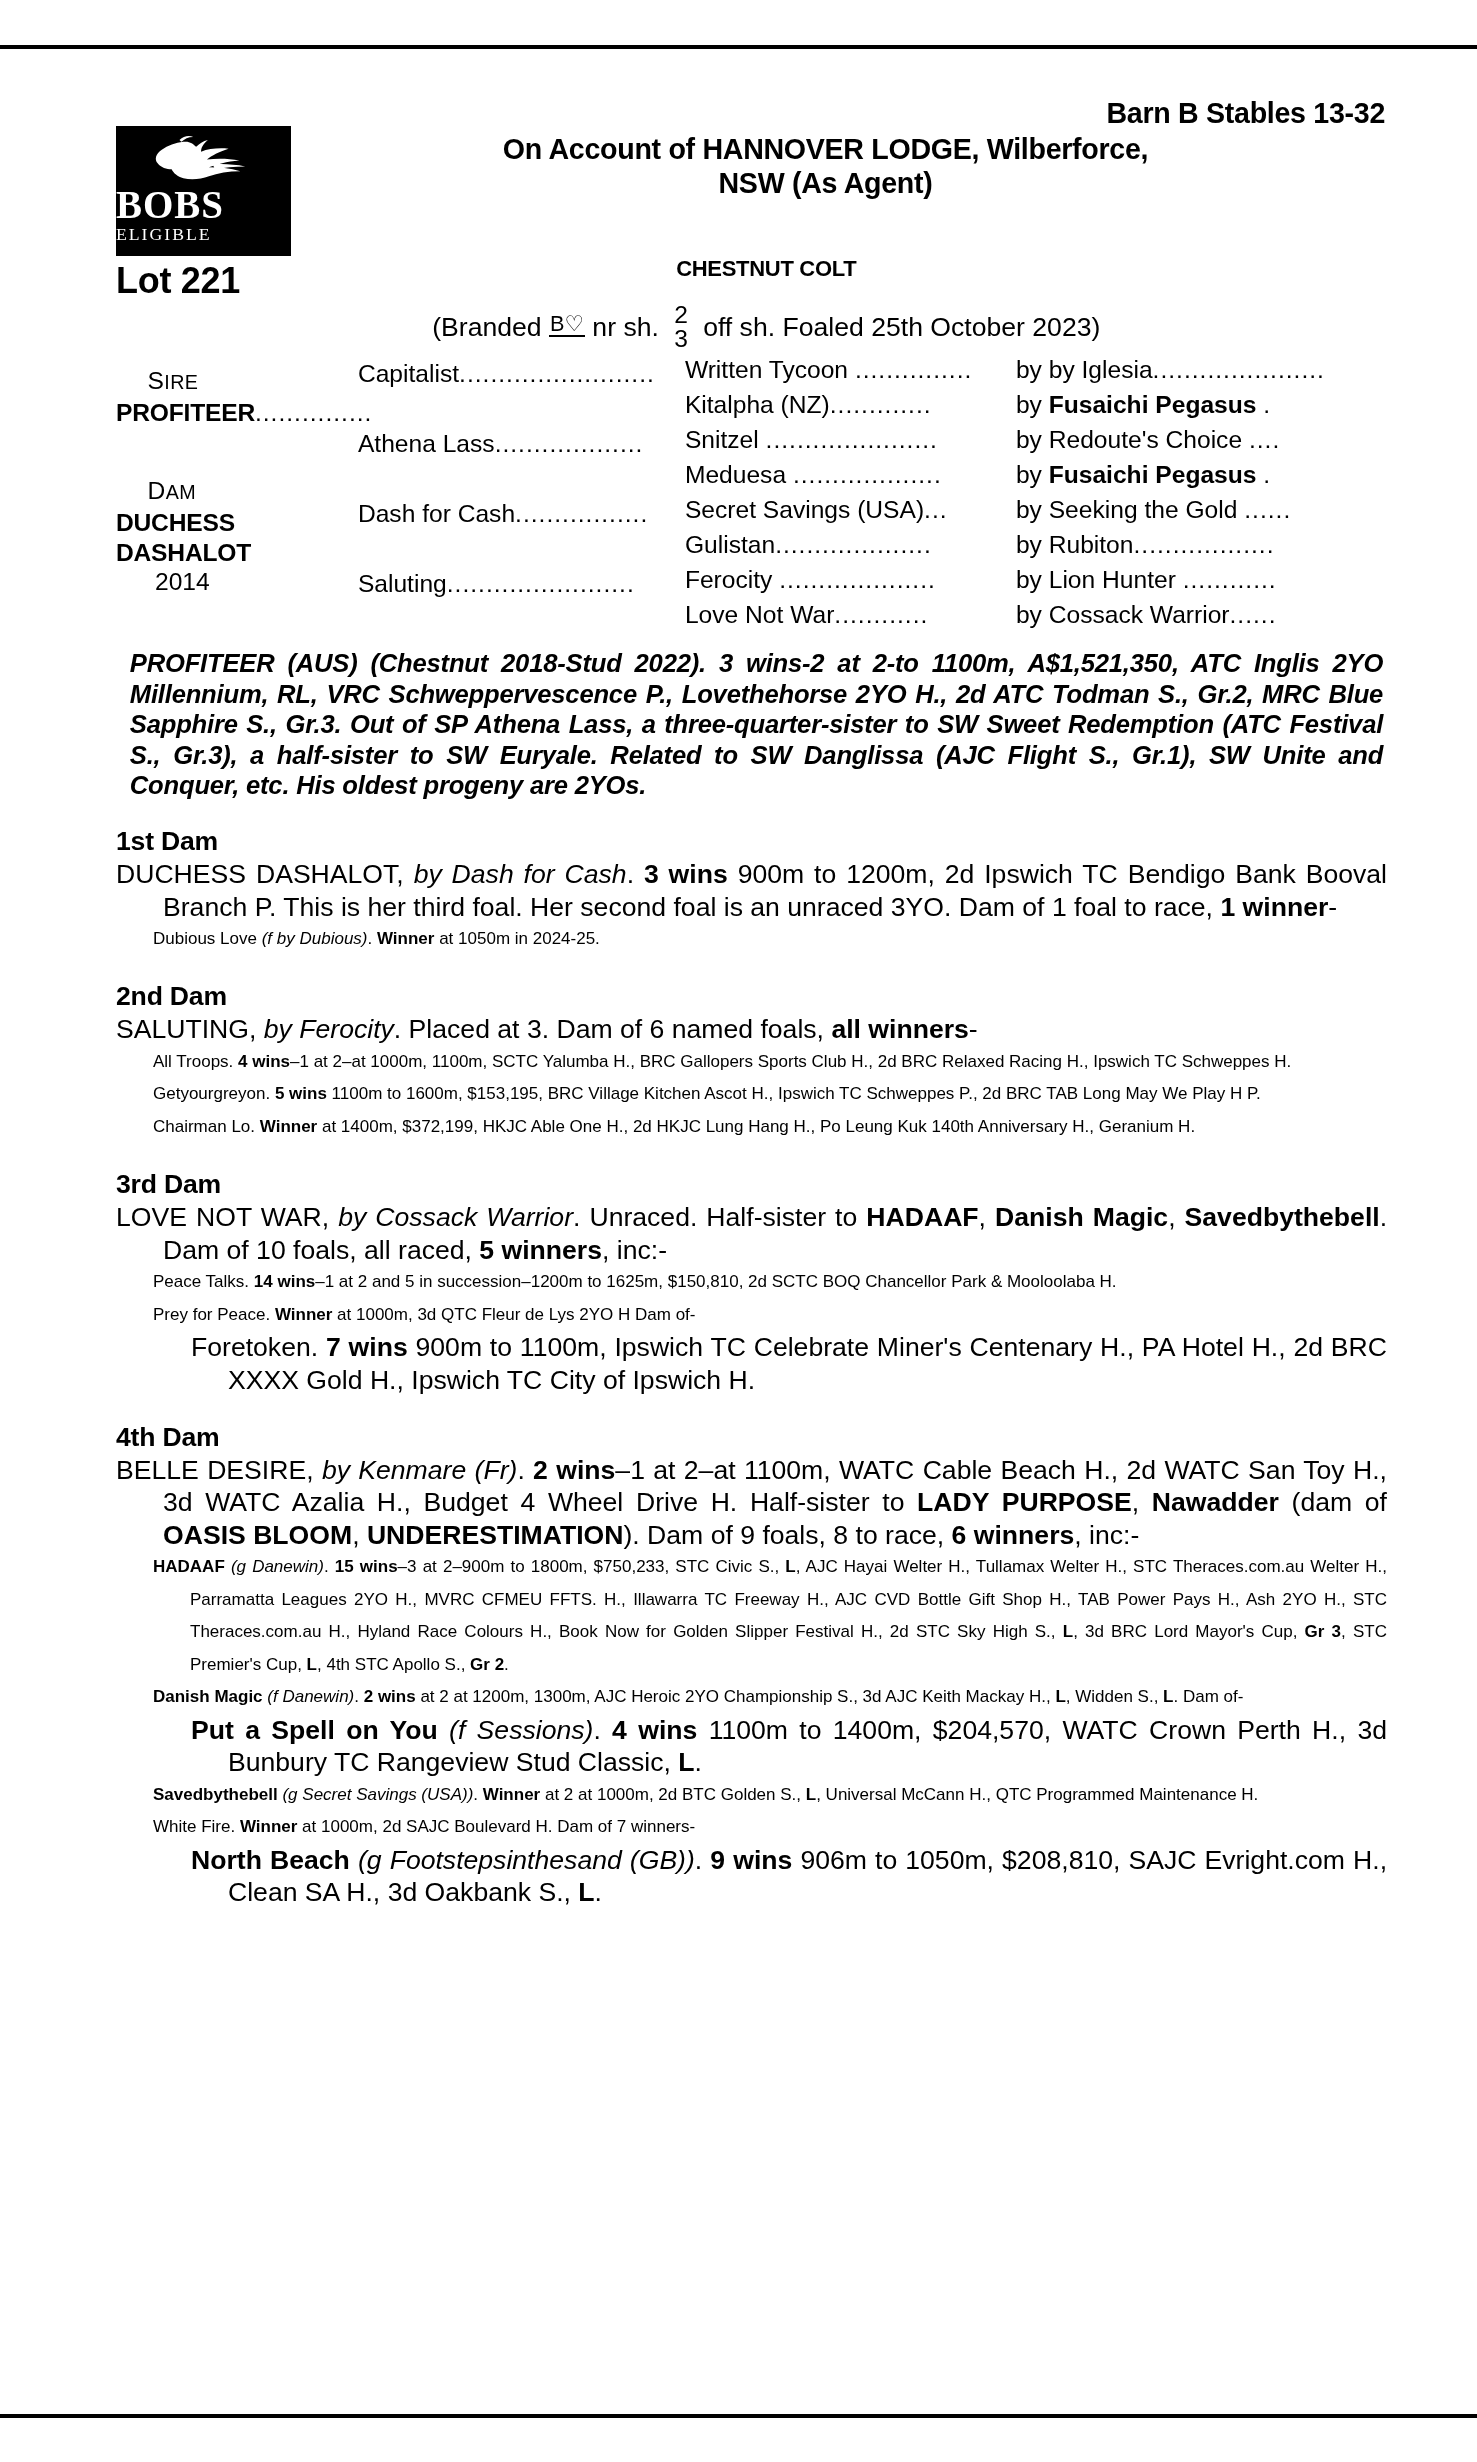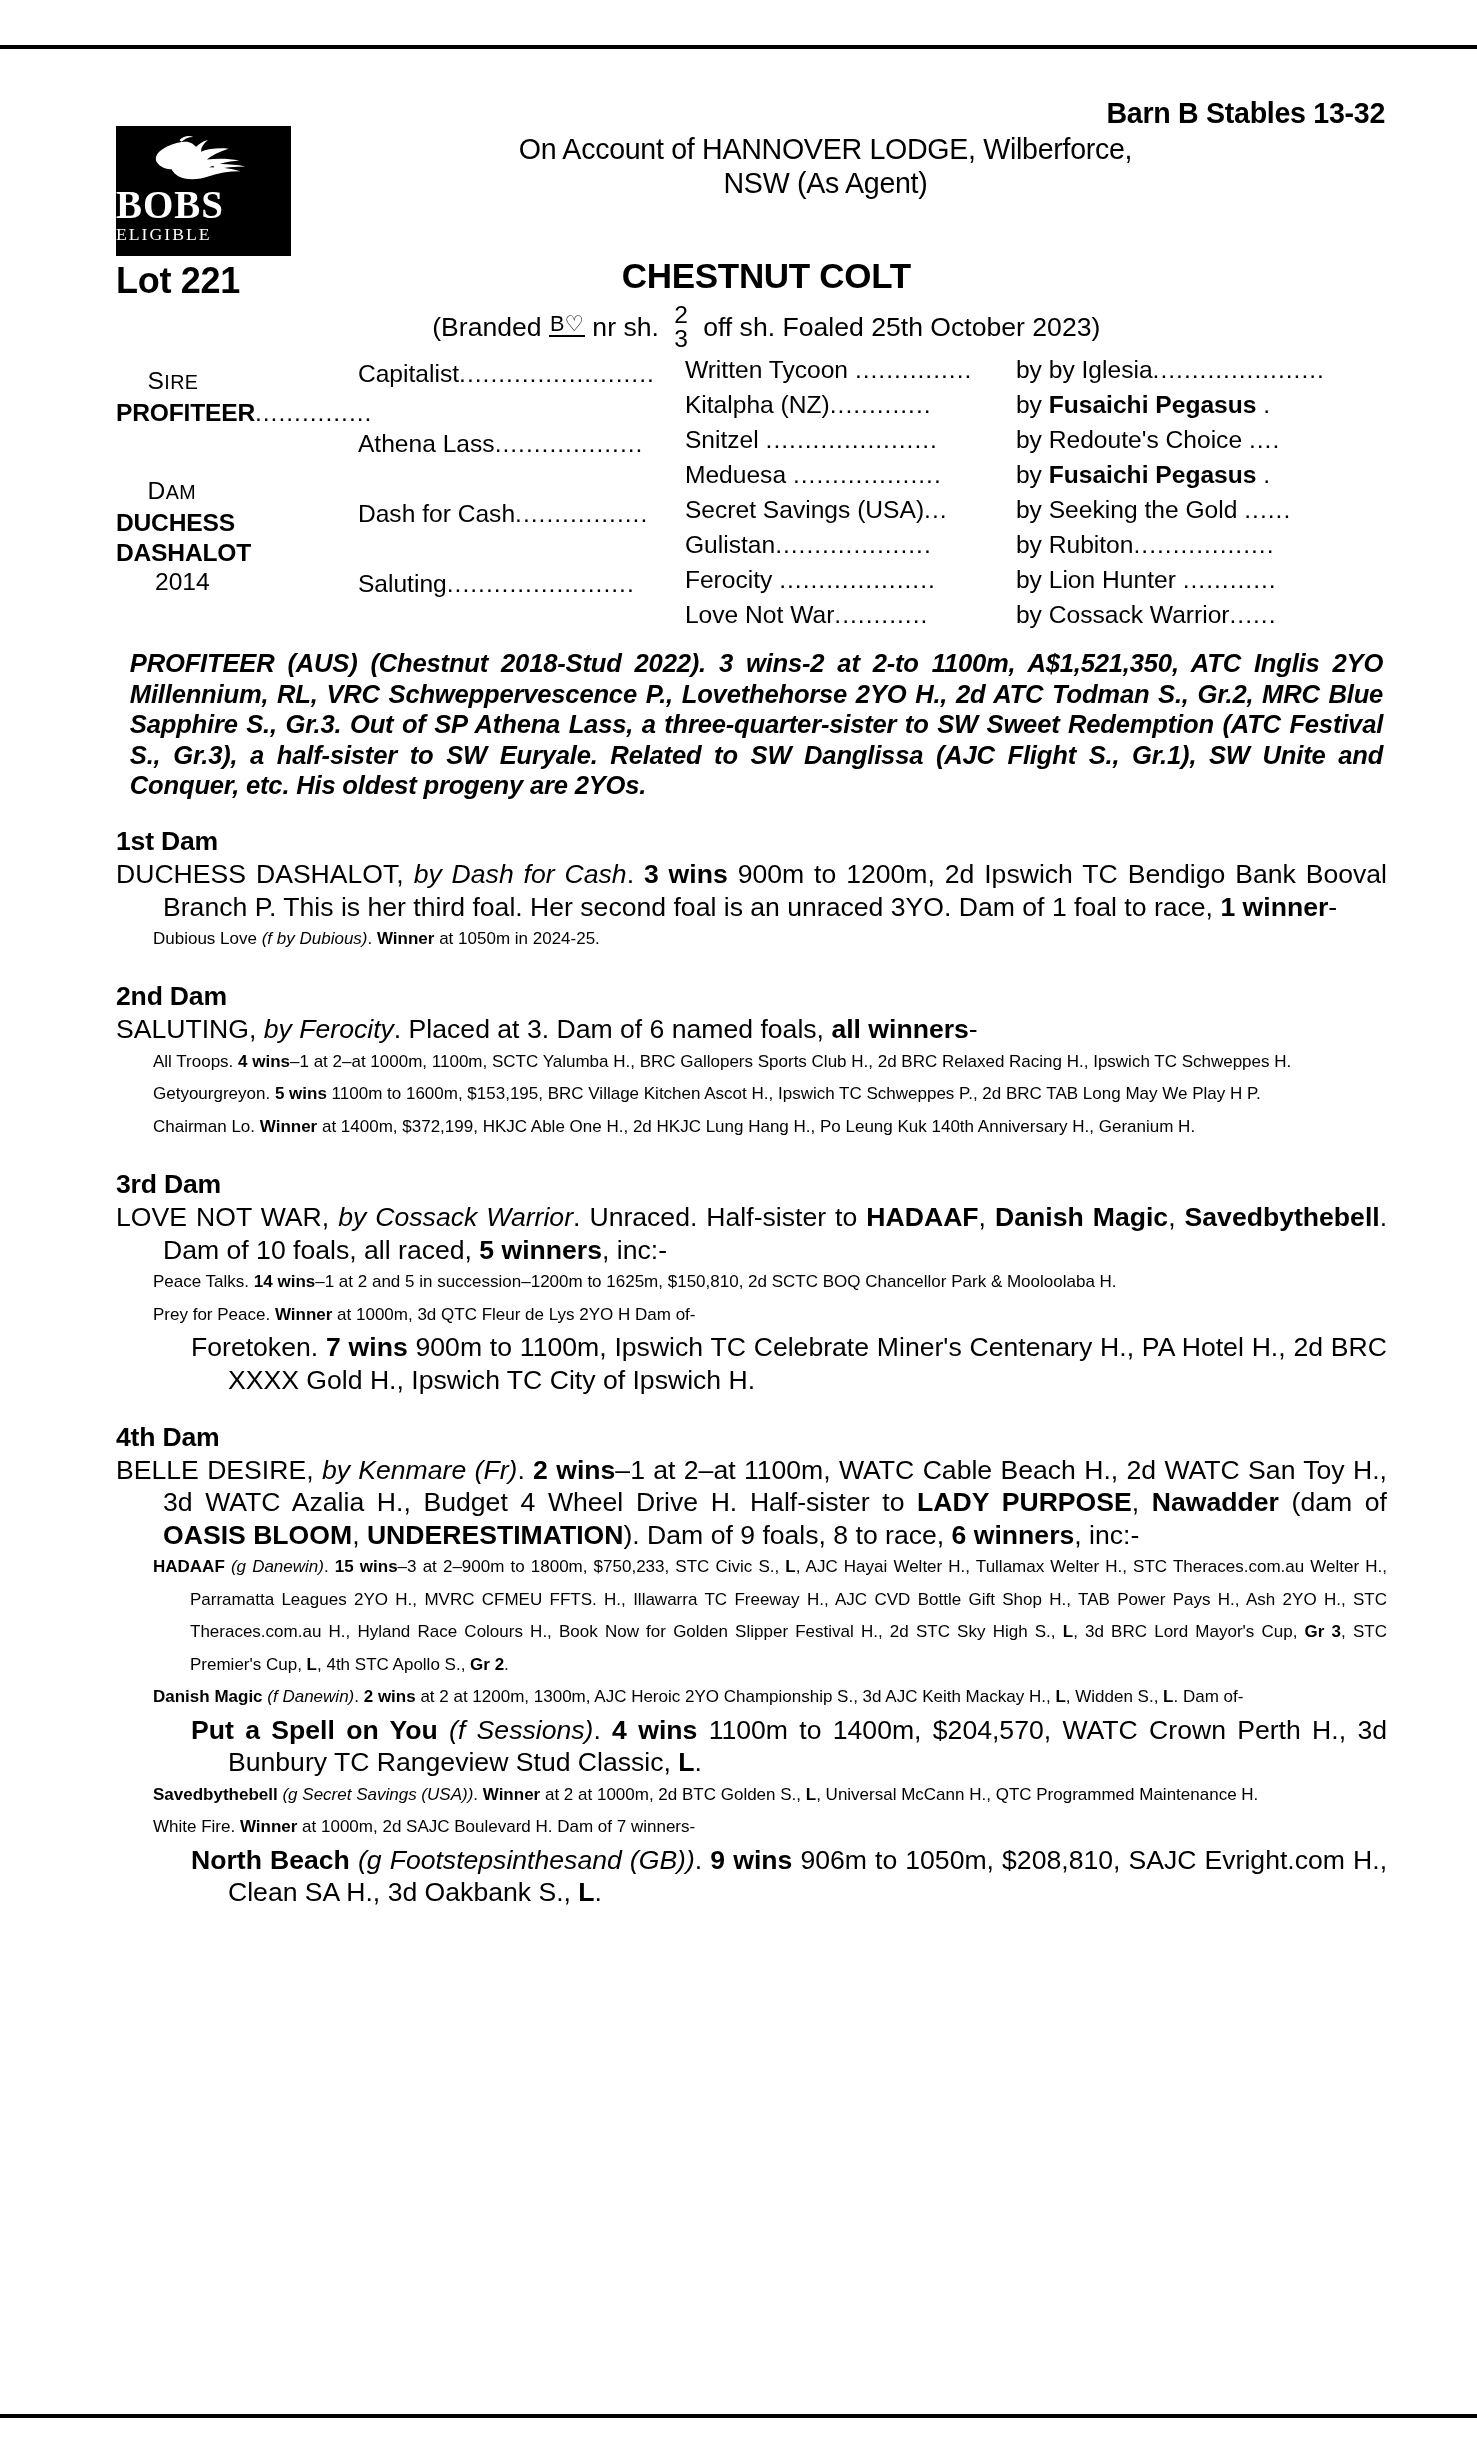--- a/index.html
+++ b/index.html
@@ -85,21 +85,21 @@
   .barn {
     text-align: right;
     font-weight: 700;
     font-size: 28.6px;
     letter-spacing: -0.3px;
     padding-right: 2px;
     margin-top: 27.6px;
   }
   .account {
     text-align: center;
-    font-weight: 400;
+    font-weight: 700;
     font-size: 28.6px;
     line-height: 34px;
     letter-spacing: -0.3px;
     margin-top: 2px;
     padding-left: 148px;
   }
 
   .lot-line {
     position: relative;
     margin-top: 11.8px;
@@ -110,21 +110,21 @@
     left: 0;
     top: 3.9px;
     font-weight: 700;
     font-size: 36px;
     letter-spacing: -0.3px;
     text-align: right;
   }
   .colour-sex {
     text-align: center;
     font-weight: 700;
-    font-size: 35px;
+    font-size: 22px;
     letter-spacing: -0.3px;
     padding-left: 29.6px;
   }
 
   .branded {
     text-align: center;
     font-size: 26.6px;
     padding-left: 29.6px;
     margin-top: 3.9px;
     white-space: nowrap;

